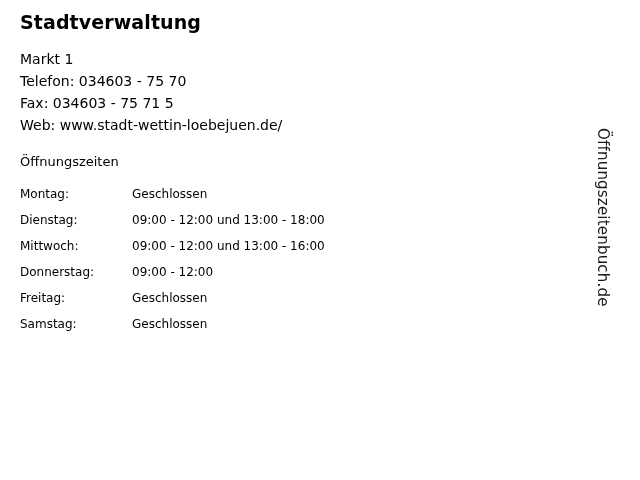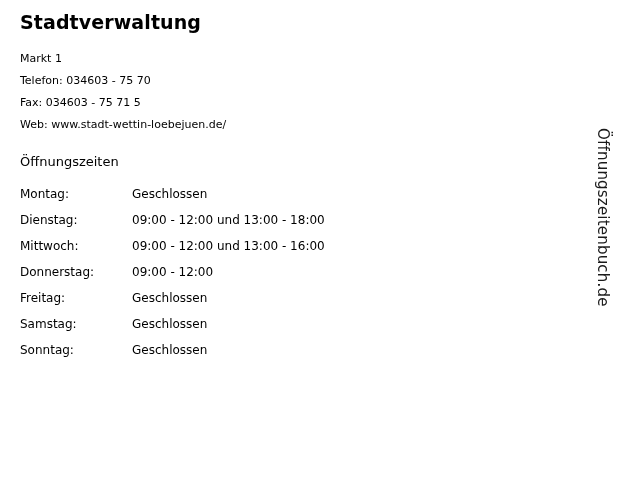--- a/index.html
+++ b/index.html
@@ -32,21 +32,21 @@
     font-size: 19px;
     font-weight: bold;
     letter-spacing: 0.1px;
     margin: 0 0 14px 0;
     line-height: 24px;
   }
   .address-block {
     margin: 0 0 12px 0;
   }
   .address-line {
-    font-size: 11px;
+    font-size: 14px;
     line-height: 22px;
     white-space: nowrap;
   }
   .section-title {
     font-size: 13px;
     font-weight: normal;
     margin: 16px 0 12px 0;
     line-height: 20px;
   }
   table.hours {
@@ -111,23 +111,19 @@
           <td class="value">09:00 - 12:00</td>
         </tr>
         <tr>
           <td class="day">Freitag:</td>
           <td class="value">Geschlossen</td>
         </tr>
         <tr>
           <td class="day">Samstag:</td>
           <td class="value">Geschlossen</td>
         </tr>
-        <tr>
-          <td class="day">Sonntag:</td>
-          <td class="value">Geschlossen</td>
-        </tr>
       </tbody>
     </table>
 
   </div>
 
   <div class="watermark">Öffnungszeitenbuch.de</div>
 </div>
 
 </body></html>

